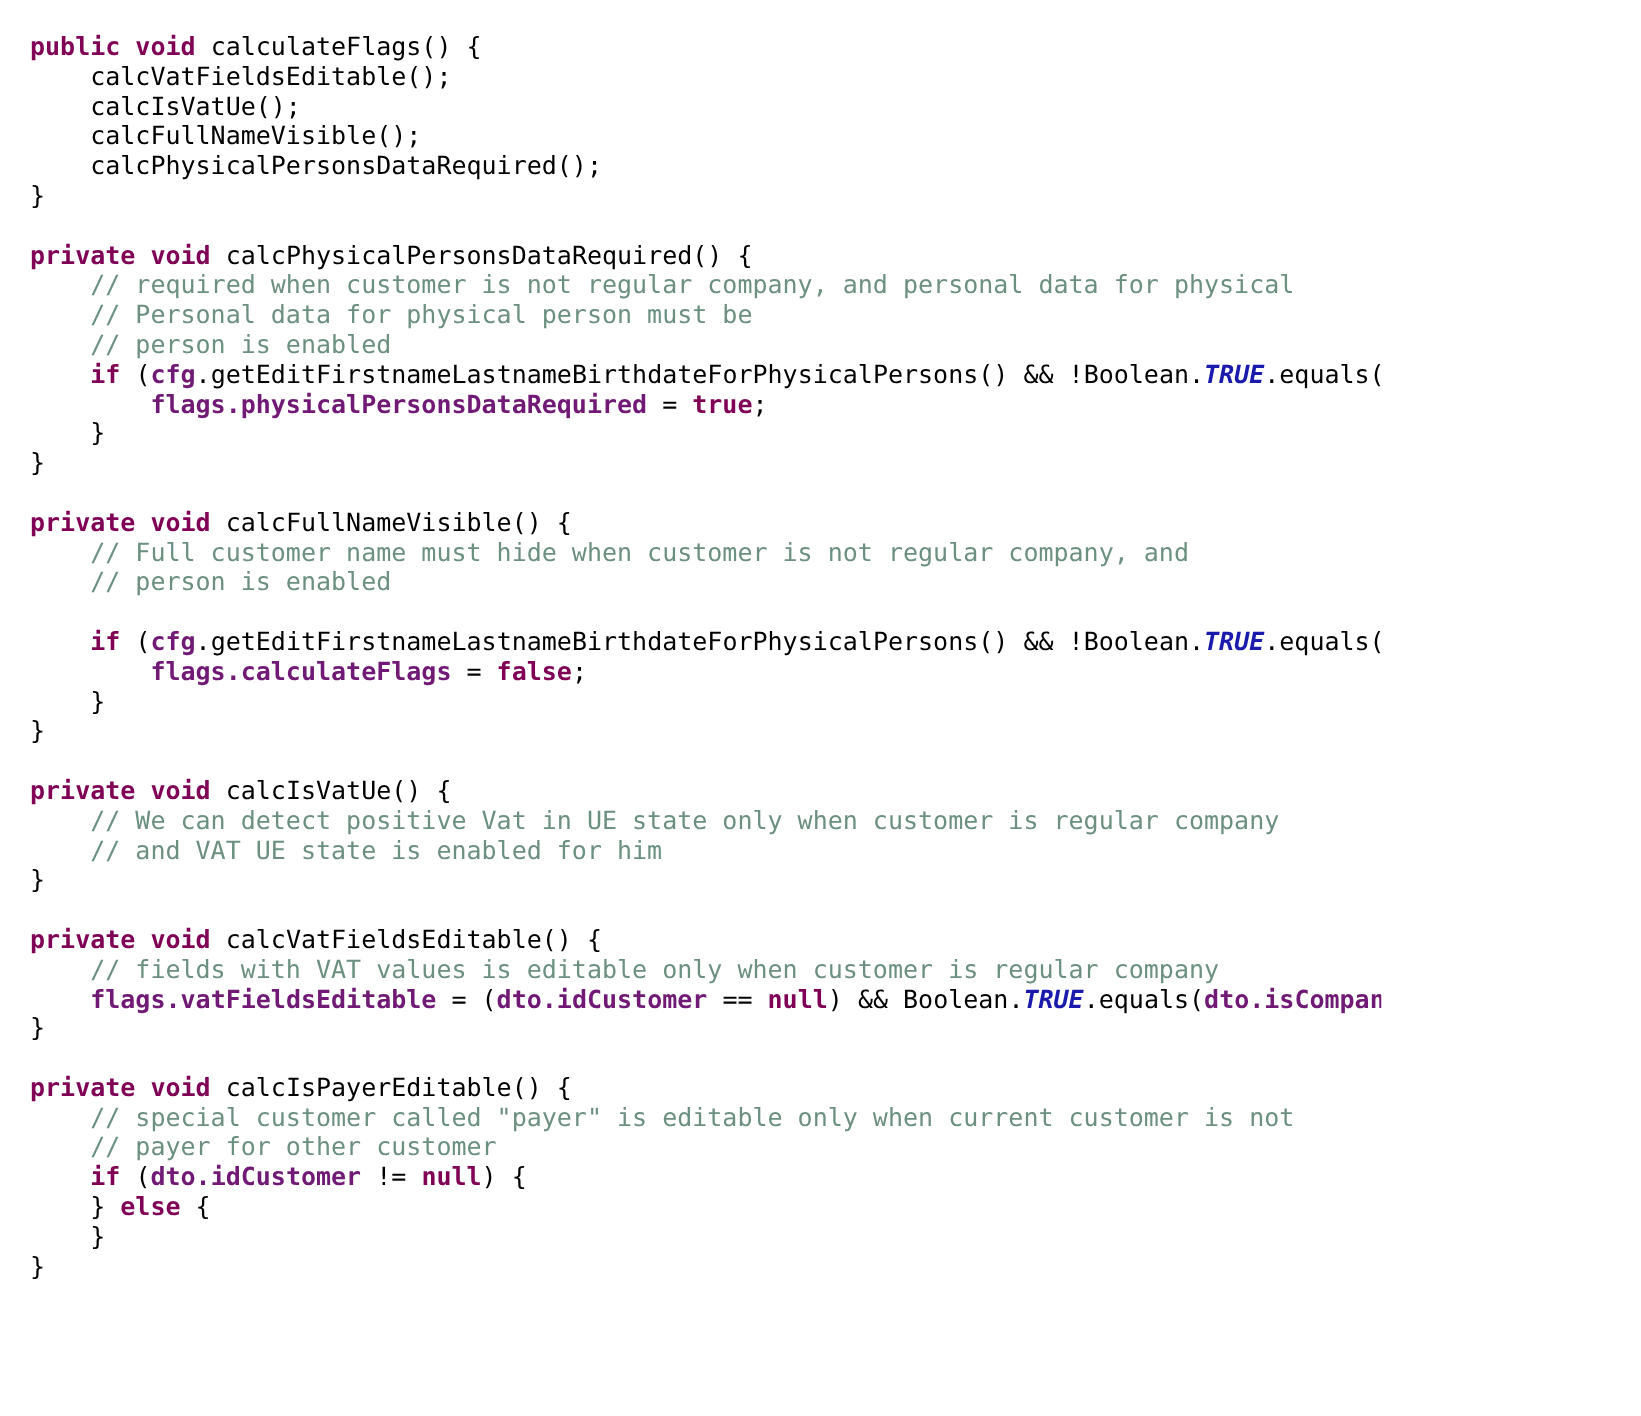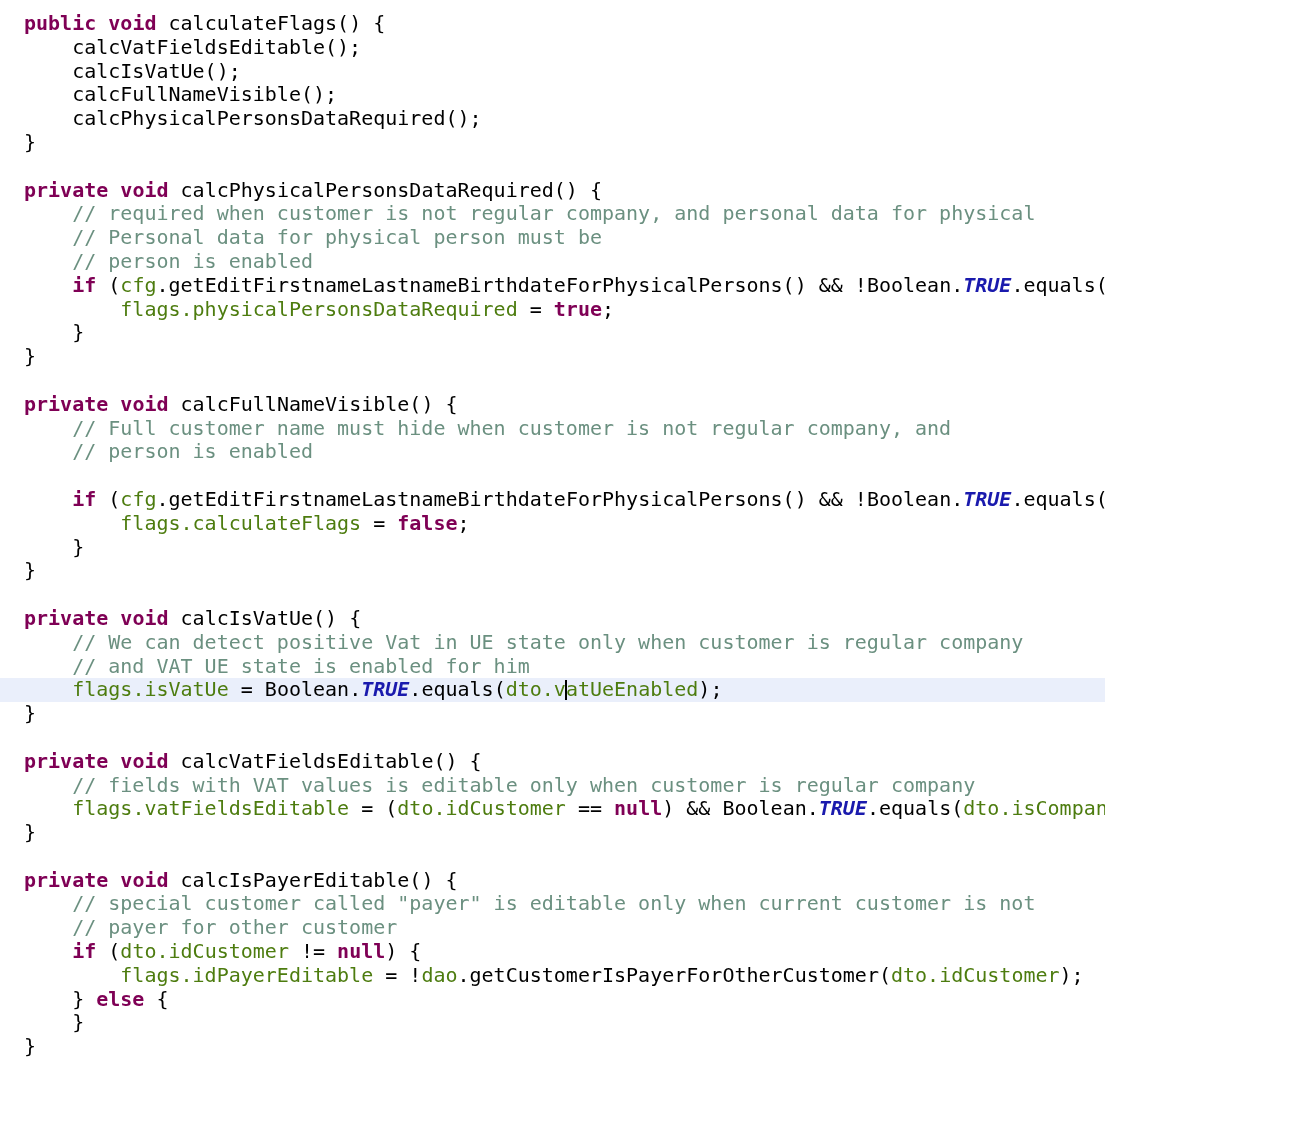--- a/index.html
+++ b/index.html
@@ -18,21 +18,21 @@
   #editor {
     position: relative;
     width: 1313px;
     height: 1133px;
     background: #ffffff;
     overflow: hidden;
   }
 
   .code-area {
     position: absolute;
-    top: 0;
+    top: 14px;
     left: 0;
     width: 1105px;
     padding-top: 12px;
     box-sizing: border-box;
   }
 
   .code-line {
     position: relative;
     height: 23.8px;
     line-height: 23.8px;
@@ -47,21 +47,21 @@
   }
 
   .code-line.current {
     background: #eaeffb;
   }
 
   
   .t-plain   { color: #000000; }
   .t-keyword { color: #7f0055; font-weight: bold; }
   .t-comment { color: #6b9080; }
-  .t-field   { color: #4d7c0f; }
+  .t-field   { color: #701a75; font-weight: bold; }
   .t-static  { color: #1a1aad; font-weight: bold; font-style: italic; }
 
   .caret {
     display: inline-block;
     width: 0;
     border-left: 2px solid #000000;
     height: 20px;
     vertical-align: -4px;
     margin-left: -1px;
     margin-right: -1px;
@@ -93,30 +93,28 @@
       <div class="code-line"><span class="t-comment">    // person is enabled</span></div>
       <div class="code-line">&nbsp;</div>
       <div class="code-line"><span class="t-plain">    </span><span class="t-keyword">if</span><span class="t-plain"> (</span><span class="t-field">cfg</span><span class="t-plain">.getEditFirstnameLastnameBirthdateForPhysicalPersons() &amp;&amp; !Boolean.</span><span class="t-static">TRUE</span><span class="t-plain">.equals(</span><span class="t-field">dto.isCompany</span><span class="t-plain">)) {</span></div>
       <div class="code-line"><span class="t-plain">        </span><span class="t-field">flags.calculateFlags</span><span class="t-plain"> = </span><span class="t-keyword">false</span><span class="t-plain">;</span></div>
       <div class="code-line"><span class="t-plain">    }</span></div>
       <div class="code-line"><span class="t-plain">}</span></div>
       <div class="code-line">&nbsp;</div>
       <div class="code-line"><span class="t-keyword">private</span><span class="t-plain"> </span><span class="t-keyword">void</span><span class="t-plain"> calcIsVatUe() {</span></div>
       <div class="code-line"><span class="t-comment">    // We can detect positive Vat in UE state only when customer is regular company</span></div>
       <div class="code-line"><span class="t-comment">    // and VAT UE state is enabled for him</span></div>
-      <div class="code-line current"><span class="t-plain">    </span><span class="t-field">flags.isVatUe</span><span class="t-plain"> = Boolean.</span><span class="t-static">TRUE</span><span class="t-plain">.equals(</span><span class="t-field">dto.v</span><span class="caret"></span><span class="t-field">atUeEnabled</span><span class="t-plain">);</span></div>
       <div class="code-line"><span class="t-plain">}</span></div>
       <div class="code-line">&nbsp;</div>
       <div class="code-line"><span class="t-keyword">private</span><span class="t-plain"> </span><span class="t-keyword">void</span><span class="t-plain"> calcVatFieldsEditable() {</span></div>
       <div class="code-line"><span class="t-comment">    // fields with VAT values is editable only when customer is regular company</span></div>
       <div class="code-line"><span class="t-plain">    </span><span class="t-field">flags.vatFieldsEditable</span><span class="t-plain"> = (</span><span class="t-field">dto.idCustomer</span><span class="t-plain"> == </span><span class="t-keyword">null</span><span class="t-plain">) &amp;&amp; Boolean.</span><span class="t-static">TRUE</span><span class="t-plain">.equals(</span><span class="t-field">dto.isCompany</span><span class="t-plain">);</span></div>
       <div class="code-line"><span class="t-plain">}</span></div>
       <div class="code-line">&nbsp;</div>
       <div class="code-line"><span class="t-keyword">private</span><span class="t-plain"> </span><span class="t-keyword">void</span><span class="t-plain"> calcIsPayerEditable() {</span></div>
       <div class="code-line"><span class="t-comment">    // special customer called "payer" is editable only when current customer is not</span></div>
       <div class="code-line"><span class="t-comment">    // payer for other customer</span></div>
       <div class="code-line"><span class="t-plain">    </span><span class="t-keyword">if</span><span class="t-plain"> (</span><span class="t-field">dto.idCustomer</span><span class="t-plain"> != </span><span class="t-keyword">null</span><span class="t-plain">) {</span></div>
-      <div class="code-line"><span class="t-plain">        </span><span class="t-field">flags.idPayerEditable</span><span class="t-plain"> = !</span><span class="t-field">dao</span><span class="t-plain">.getCustomerIsPayerForOtherCustomer(</span><span class="t-field">dto.idCustomer</span><span class="t-plain">);</span></div>
       <div class="code-line"><span class="t-plain">    } </span><span class="t-keyword">else</span><span class="t-plain"> {</span></div>
       <div class="code-line"><span class="t-plain">    }</span></div>
       <div class="code-line"><span class="t-plain">}</span></div>
     </div>
 </div>
 
 </body></html>

